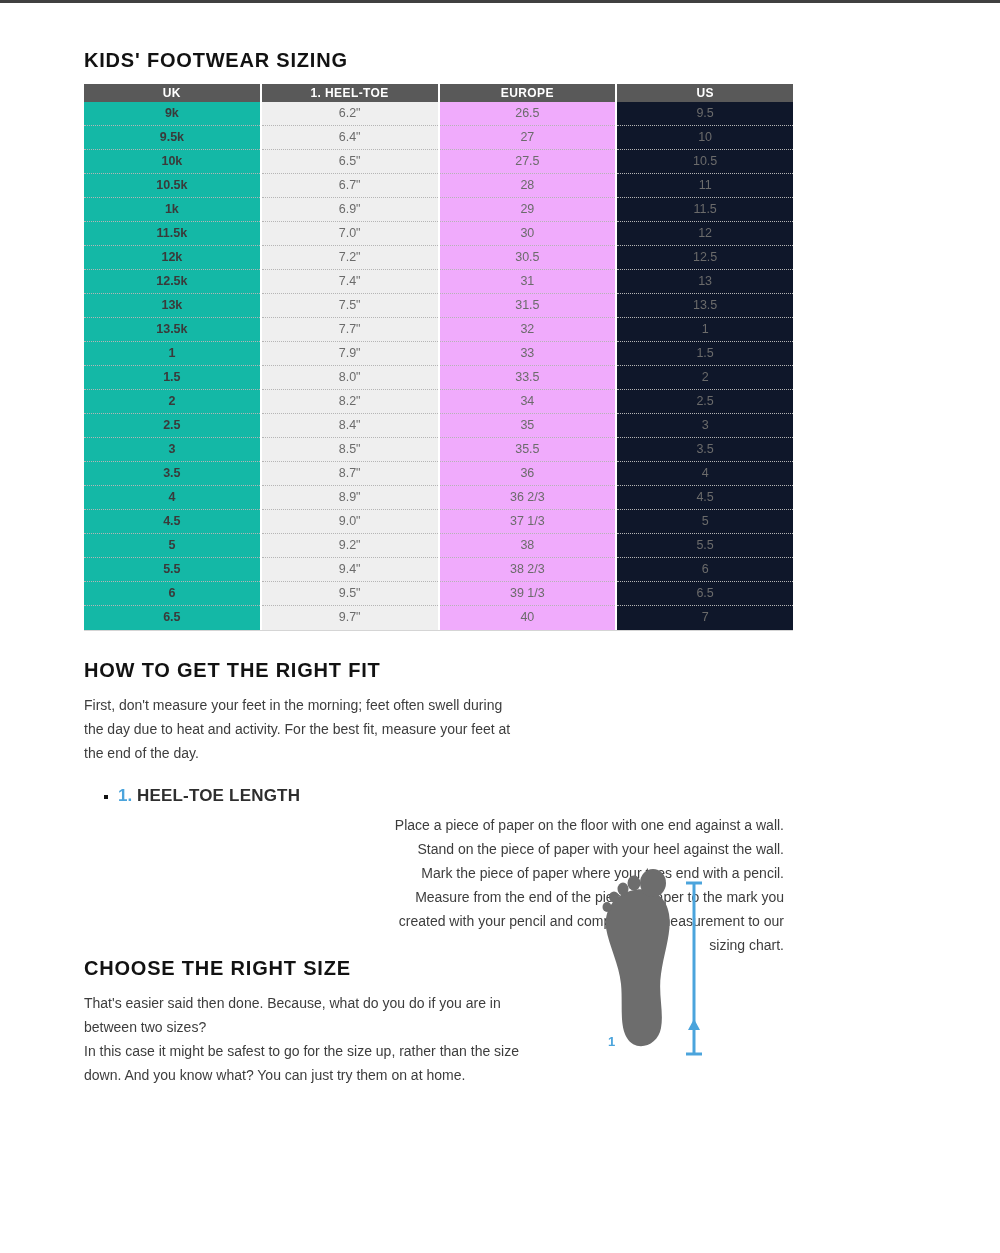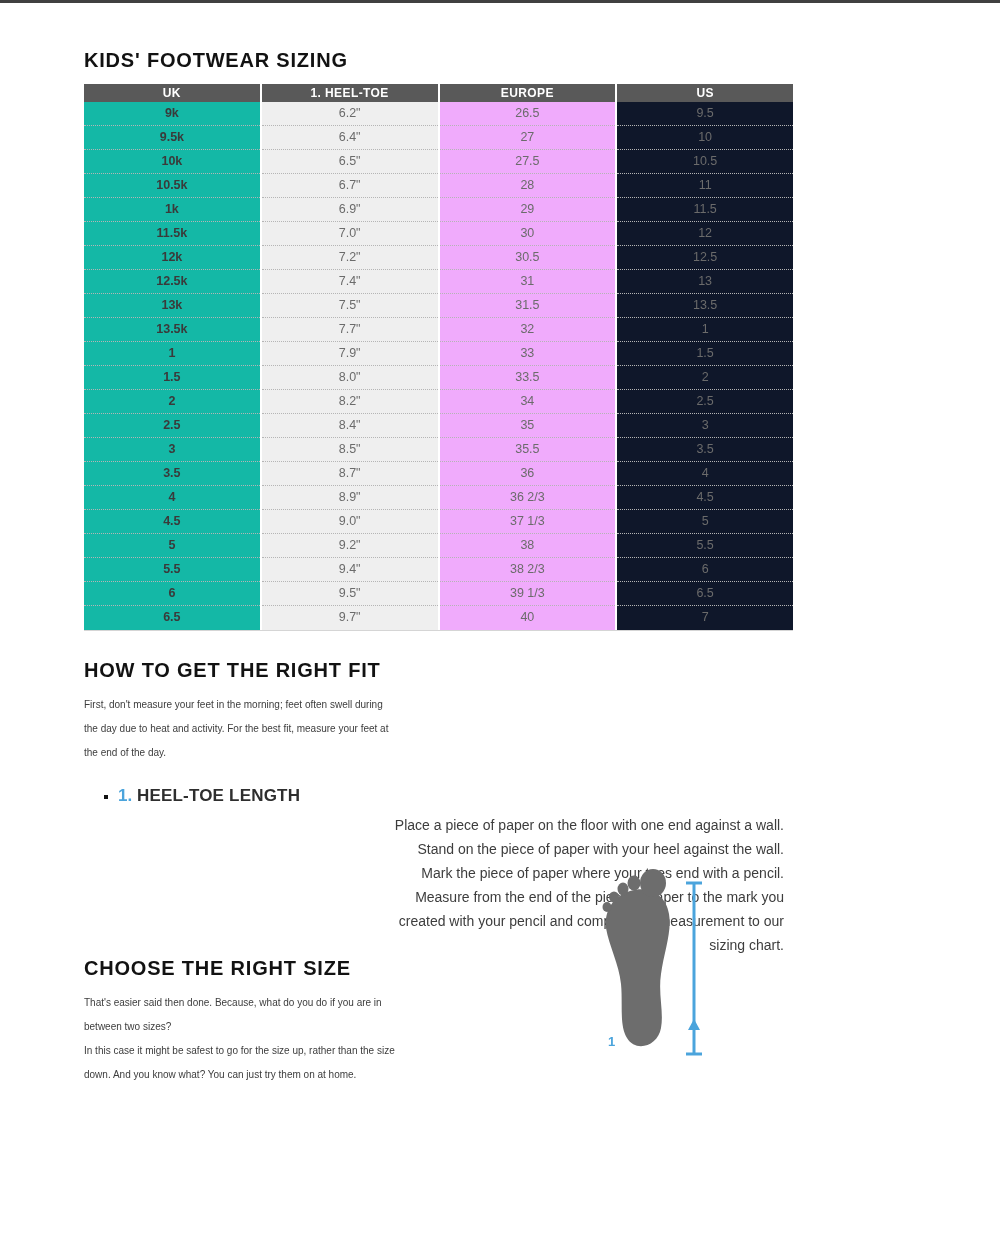--- a/index.html
+++ b/index.html
@@ -55,21 +55,21 @@
   .t-body .cell.col1 { background: #efefef; }
   .t-body .cell.col2 { background: #f0abfc; }
   .t-body .cell.col3 { background: #0f172a; }
   .t-body .cell:nth-last-child(-n+4) { border-bottom: none; }
 
   
   .fit-heading { margin-top: 28px; }
   .para {
     margin-left: 84px;
     width: 600px;
-    font-size: 10px;
+    font-size: 14px;
     line-height: 24px;
     color: #3d3d3d;
     white-space: pre-line;
   }
   .para.first { margin-top: 11px; }
 
   .measure-item { margin: 22px 0 0 104px; }
   .item-title { font-size: 17px; line-height: 18px; }
   .bullet-square {
     display: inline-block;

